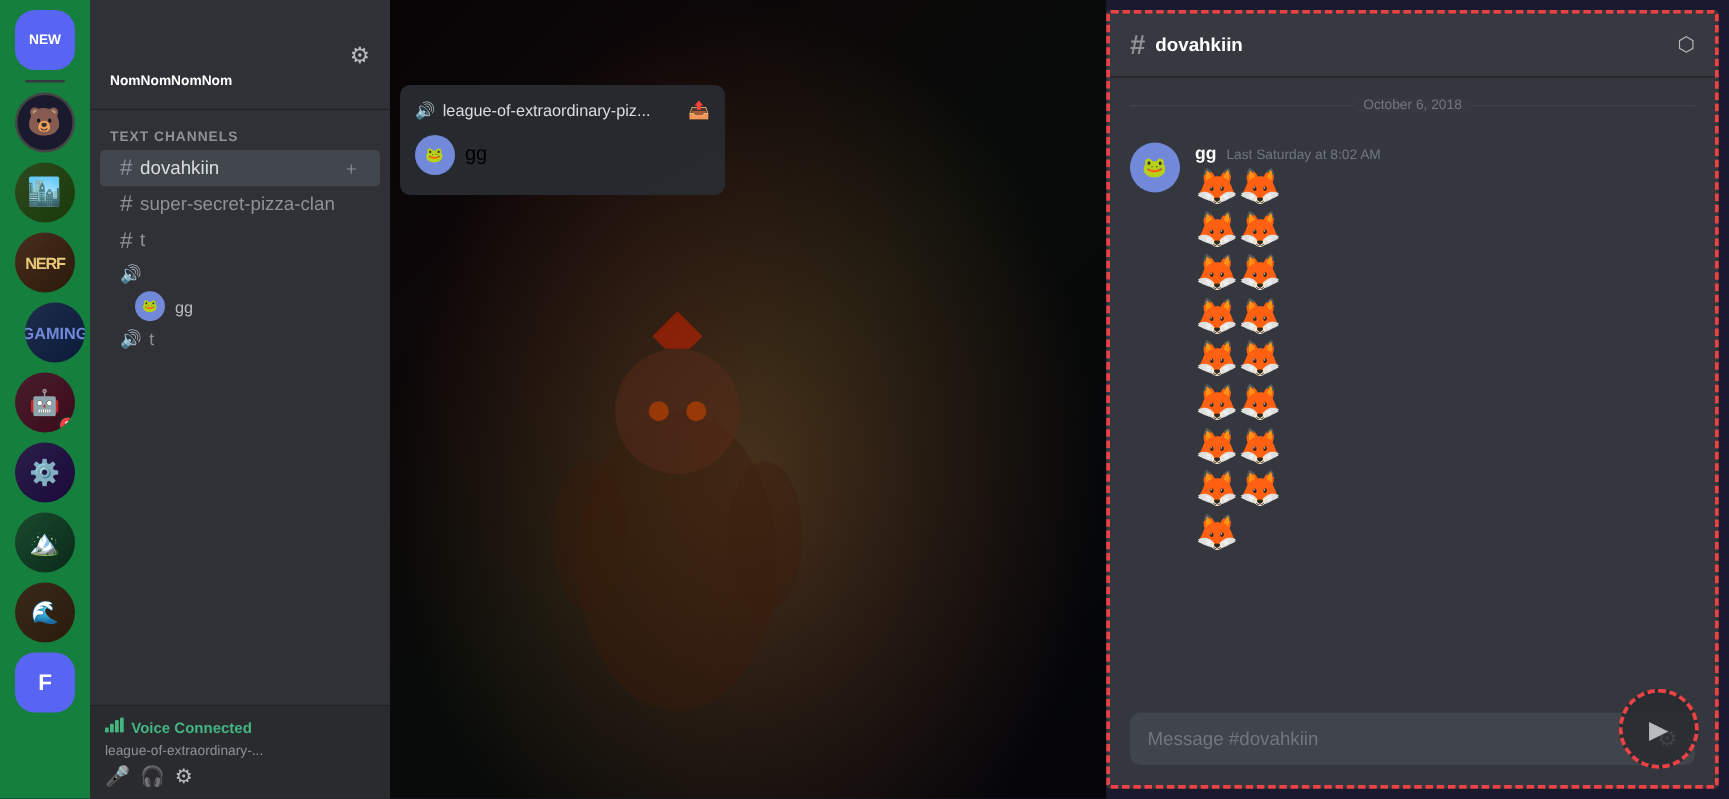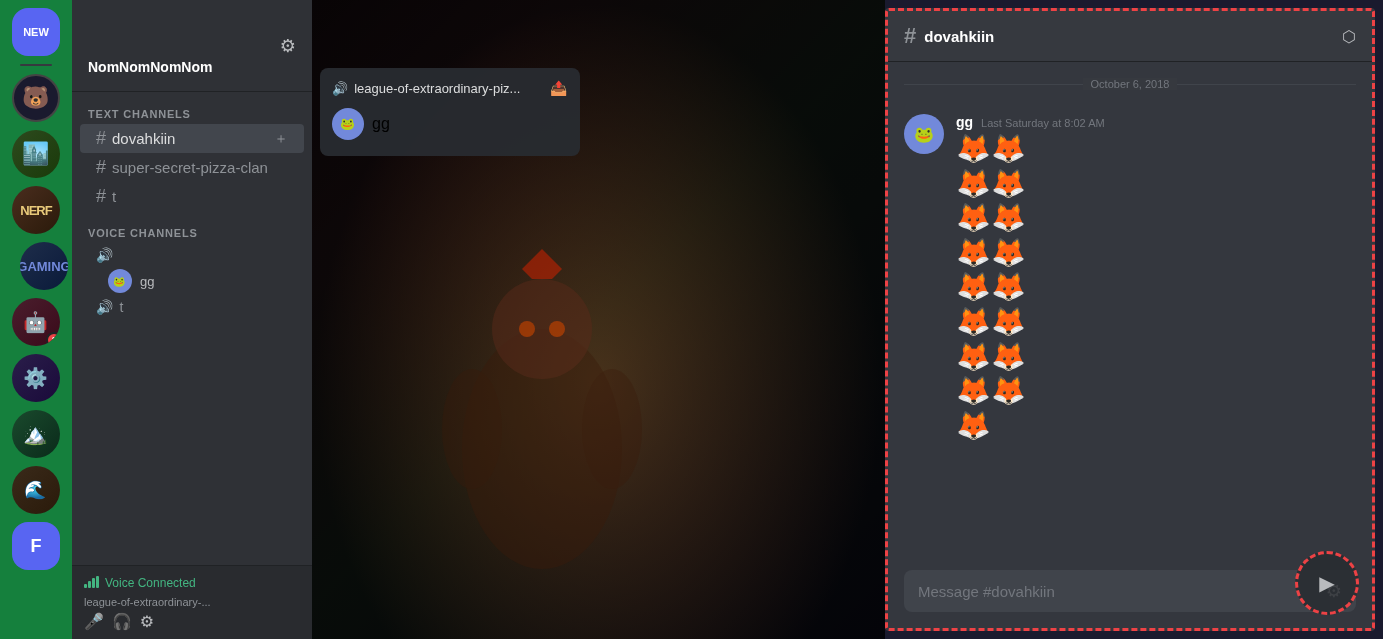--- a/index.html
+++ b/index.html
@@ -79,21 +79,21 @@
     }
     .server-header {
       padding: 16px;
       border-bottom: 1px solid #202225;
       display: flex;
       align-items: center;
       justify-content: space-between;
       cursor: pointer;
     }
     .server-name {
-      font-size: 14px;
+      font-size: 11px;
       font-weight: 600;
       color: #fff;
       white-space: nowrap;
       overflow: hidden;
       text-overflow: ellipsis;
       margin-top: 43px;
     }
     .gear-icon {
       color: #b9bbbe;
       font-size: 18px;
@@ -168,21 +168,21 @@
       border-top: 1px solid #202225;
     }
     .voice-connected-status {
       display: flex;
       align-items: center;
       gap: 6px;
       margin-bottom: 4px;
     }
     .voice-connected-text {
       font-size: 12px;
-      font-weight: 400;
+      font-weight: 700;
       color: #43b581;
     }
     .voice-channel-name {
       font-size: 11px;
       color: #8e9297;
     }
     .voice-controls {
       display: flex;
       gap: 8px;
       margin-top: 4px;
@@ -476,21 +476,20 @@
   </div>
   <div class="channel-item">
     <span class="channel-prefix">#</span>
     <span>super-secret-pizza-clan</span>
   </div>
   <div class="channel-item">
     <span class="channel-prefix">#</span>
     <span>t</span>
   </div>
 
-  <div class="channel-section-header">VOICE CHANNELS</div>
 
   <div class="channel-item voice-channel">
     <span style="font-size:14px;">🔊</span>
   </div>
 
   <div class="voice-user">
     <div class="voice-user-avatar">
       <span>🐸</span>
     </div>
     <span>gg</span>

